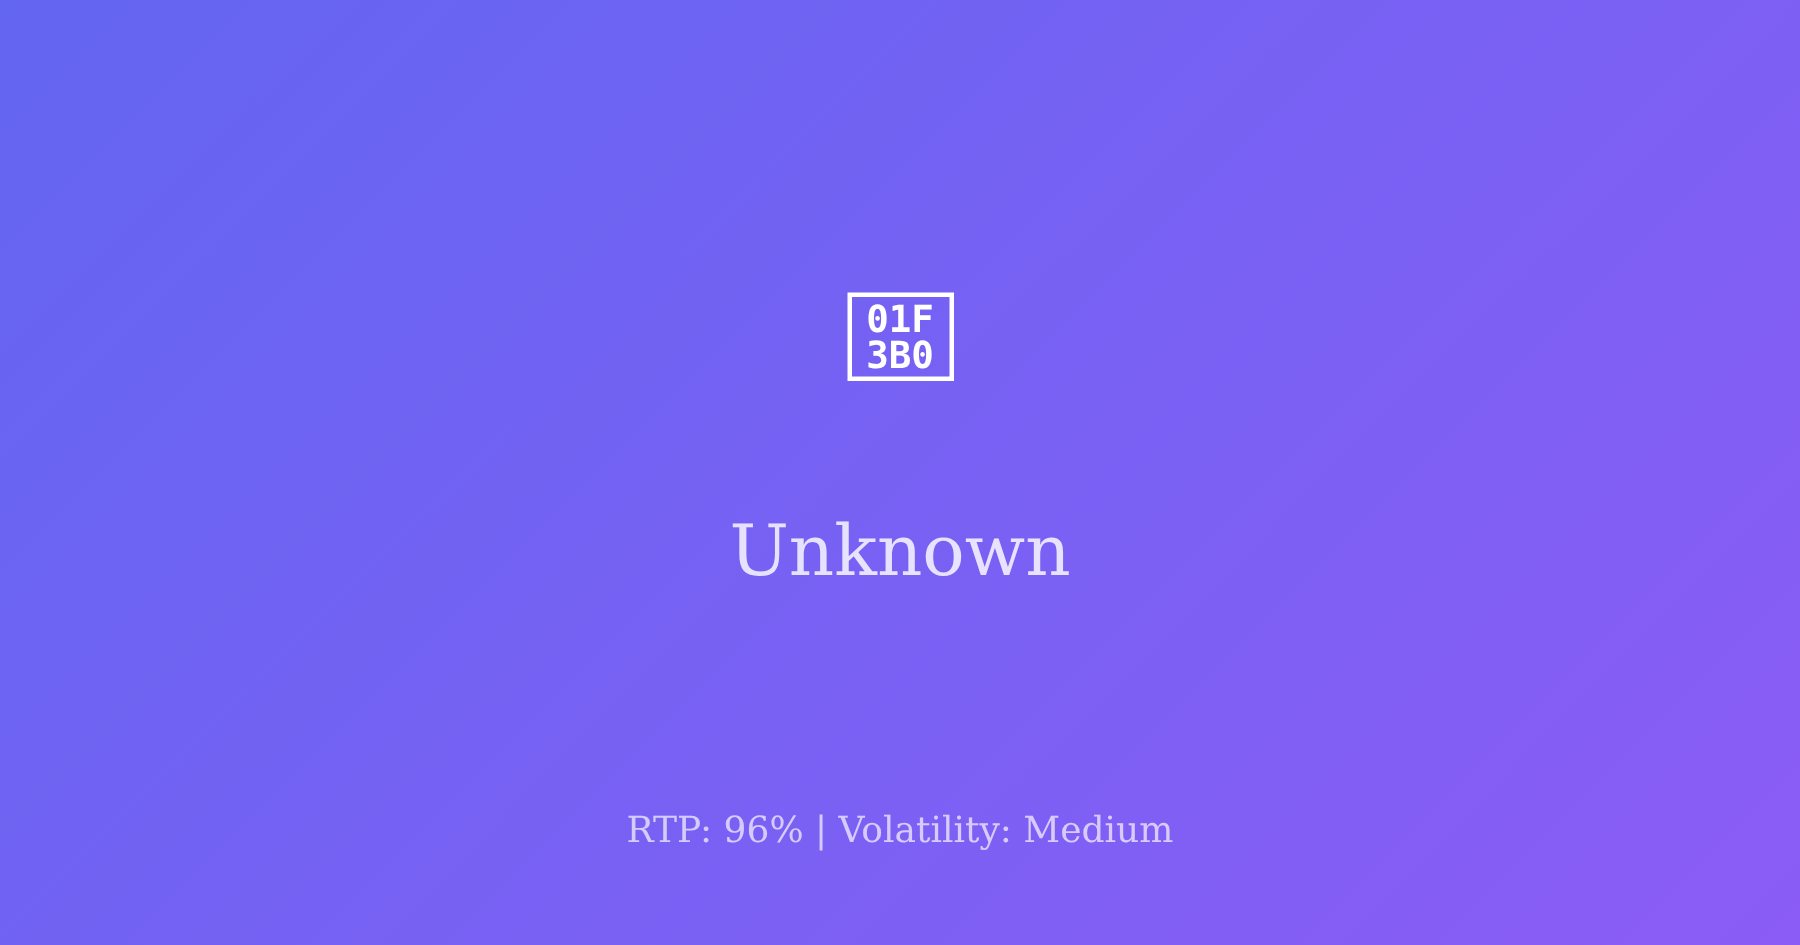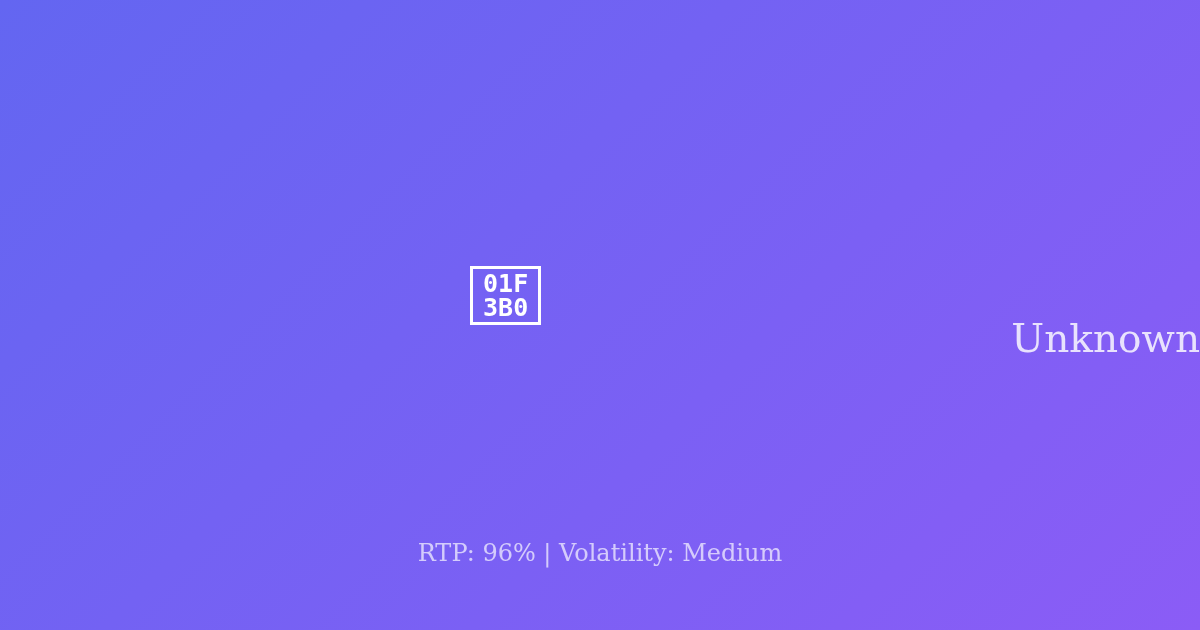--- a/index.html
+++ b/index.html
@@ -21,21 +21,21 @@
     background: linear-gradient(135deg, #6366f1 0%, #8b5cf6 100%);
     display: flex;
     flex-direction: column;
     align-items: center;
     justify-content: center;
     overflow: hidden;
   }
 
   .hero {
     display: flex;
-    flex-direction: row;
+    flex-direction: column;
     align-items: center;
     justify-content: flex-start;
     width: 100%;
     margin-top: -38px;
   }
 
   .title-row {
     display: flex;
     flex-direction: row;
     align-items: center;
@@ -73,21 +73,21 @@
     font-size: 67px;
     line-height: 1.08;
     color: #ffffff;
     letter-spacing: 0.5px;
     white-space: nowrap;
   }
 
   .subtitle {
     font-family: "DejaVu Serif", "Liberation Serif", serif;
     font-weight: 400;
-    font-size: 39px;
+    font-size: 47px;
     line-height: 1.2;
     color: rgba(255, 255, 255, 0.82);
     margin-top: 86px;
     white-space: nowrap;
   }
 
   .footer {
     position: absolute;
     left: 0;
     right: 0;

